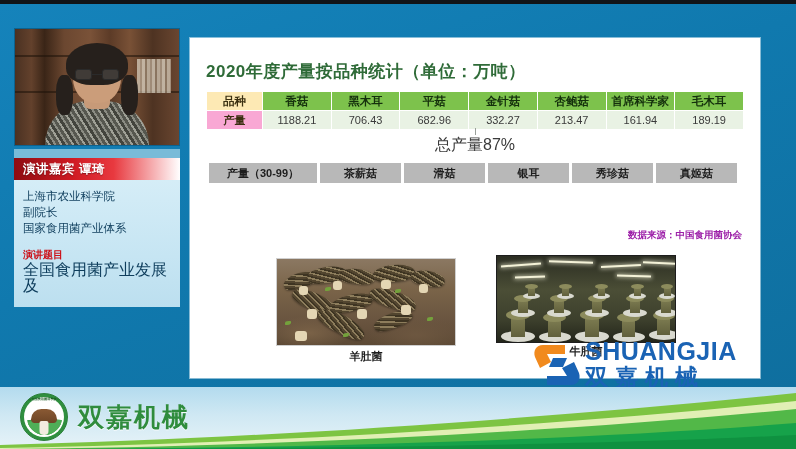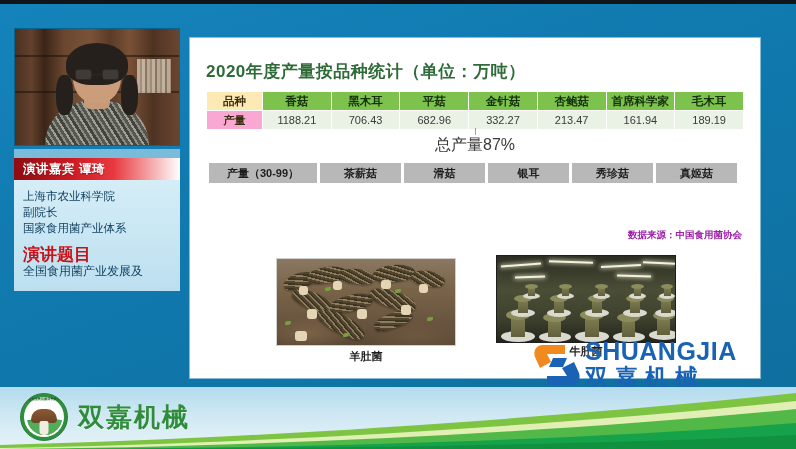--- a/index.html
+++ b/index.html
@@ -121,25 +121,25 @@
   .speaker-body {
     width: 166px;
     background: linear-gradient(180deg, #d5edf7 0%, #c6e5f3 60%, #bcdfef 100%);
     padding: 8px 9px 12px 9px;
   }
   .speaker-body .line {
     color: #0e3d5c; font-size: 11.5px; line-height: 16px;
     white-space: nowrap;
   }
   .speaker-subtitle {
-    color: #cc1018; font-size: 17px; font-weight: bold;
+    color: #cc1018; font-size: 10px; font-weight: bold;
     margin-top: 10px; line-height: 17px;
   }
   .talk-line {
-    color: #0e3d5c; font-size: 12px; line-height: 16px;
+    color: #0e3d5c; font-size: 16px; line-height: 16px; font-family: Liberation Mono, monospace;
   }
 
   
   .slide {
     position: absolute; left: 190px; top: 38px;
     width: 570px; height: 340px;
     background: #ffffff;
     box-shadow: 0 0 0 1px rgba(255,255,255,.5);
     overflow: hidden;
   }

